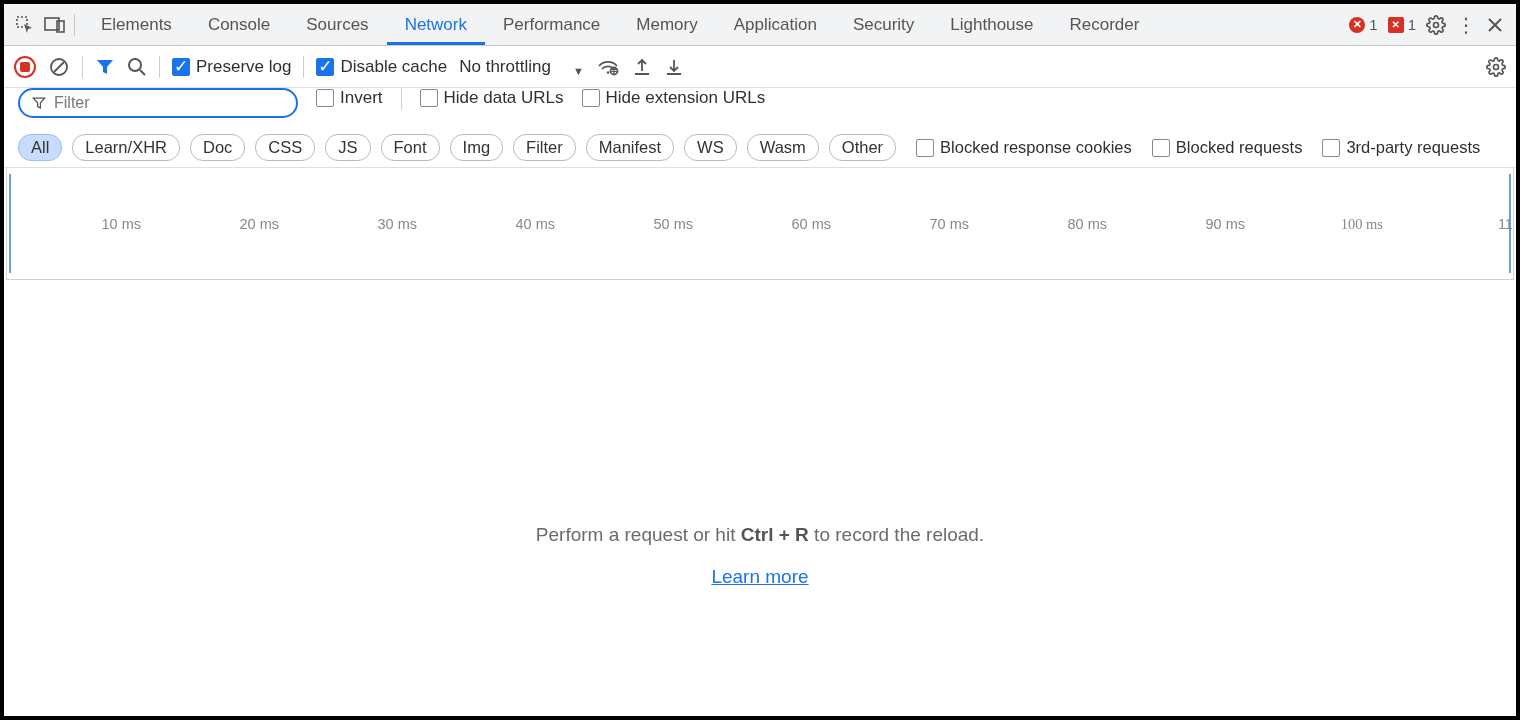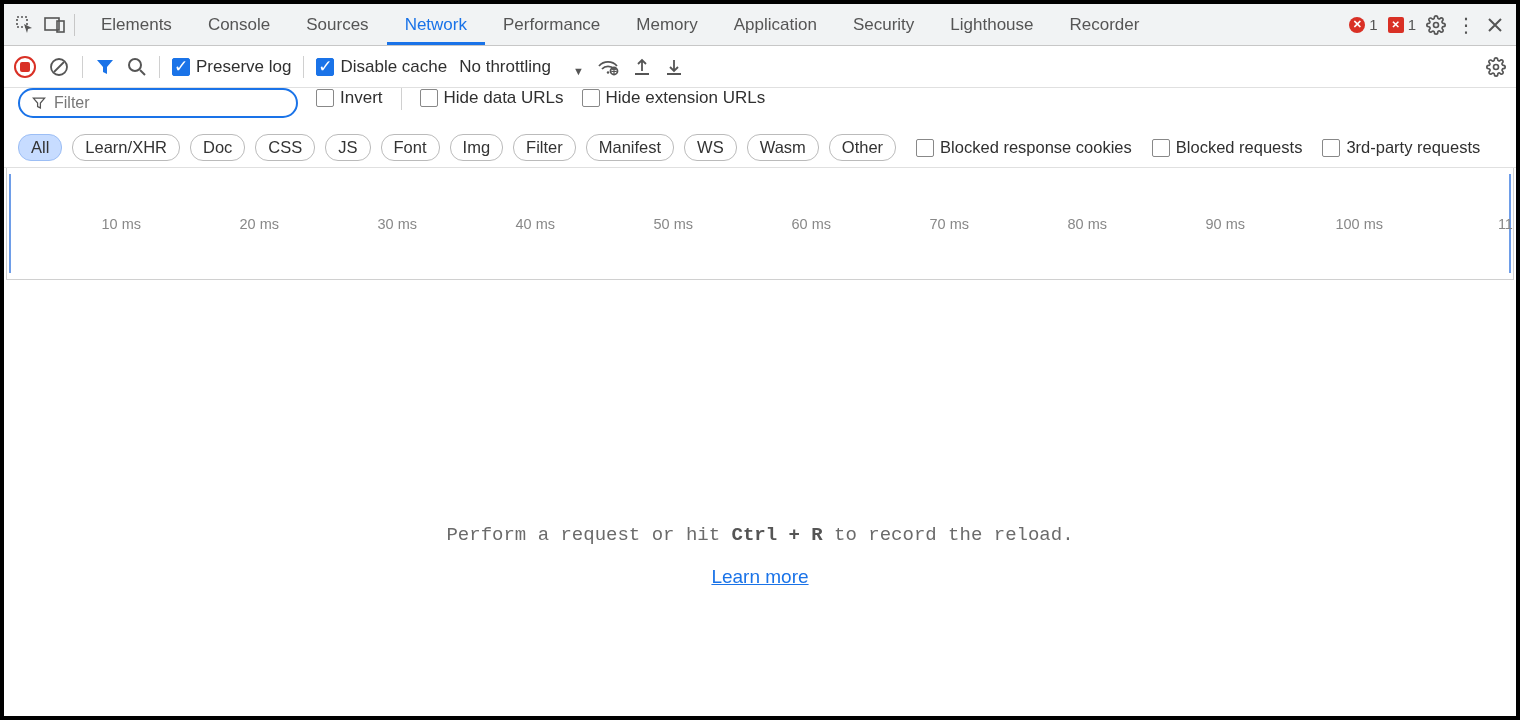--- a/index.html
+++ b/index.html
@@ -104,21 +104,21 @@
 .tl-edge.left { left:2px; }
 .tl-edge.right { right:2px; }
 .tick { position:absolute; top:0; text-align:right; font-size:14.5px; color:#888; padding-top:4px; padding-right:4px;margin-top:44px; }
 .tick .vline { position:absolute; right:0; top:22px; bottom:0; width:1px; background:#e6e6e6; }
 
 .placeholder {
   position:absolute; left:0; right:0; top:520px;
   text-align:center; color:#888;
 }
 .placeholder .l1 { font-size:20px; color:#8a8a8a; margin-bottom:18px; }
-.placeholder .l2 { font-size:19px; color:#6b6b6b; margin-bottom:20px;font-family:Liberation Mono, monospace; }
+.placeholder .l2 { font-size:19px; color:#6b6b6b; margin-bottom:20px; }
 .placeholder .l2 b { font-weight:600; color:#555; }
 .placeholder a { color:#1a73e8; text-decoration:underline; font-size:19px; cursor:pointer; }
 
 svg { display:block; }
 </style>
 </head>
 <body>
 
 <div class="tab-bar">
   <div class="ib">
@@ -291,21 +291,21 @@
   <div class="tl-edge right"></div>
   <div class="tick" style="left:0; width:138px;"><span>10 ms</span><div class="vline"></div></div>
   <div class="tick" style="left:138px; width:138px;"><span>20 ms</span><div class="vline"></div></div>
   <div class="tick" style="left:276px; width:138px;"><span>30 ms</span><div class="vline"></div></div>
   <div class="tick" style="left:414px; width:138px;"><span>40 ms</span><div class="vline"></div></div>
   <div class="tick" style="left:552px; width:138px;"><span>50 ms</span><div class="vline"></div></div>
   <div class="tick" style="left:690px; width:138px;"><span>60 ms</span><div class="vline"></div></div>
   <div class="tick" style="left:828px; width:138px;"><span>70 ms</span><div class="vline"></div></div>
   <div class="tick" style="left:966px; width:138px;"><span>80 ms</span><div class="vline"></div></div>
   <div class="tick" style="left:1104px; width:138px;"><span>90 ms</span><div class="vline"></div></div>
-  <div class="tick" style="left:1242px; width:138px;"><span>100 ms</span><div class="vline"></div></div>
+  <div class="tick" style="left:1242px; width:138px;font-family:Liberation Serif, serif;"><span>100 ms</span><div class="vline"></div></div>
   <div class="tick" style="left:1380px; width:138px;"><span>110</span><div class="vline"></div></div>
 </div>
 
 <div class="placeholder">
   <div class="l2">
     <span>Perform a request or hit </span><b>Ctrl + R</b><span> to record the reload.</span>
   </div>
   <a>Learn more</a>
 </div>
 

